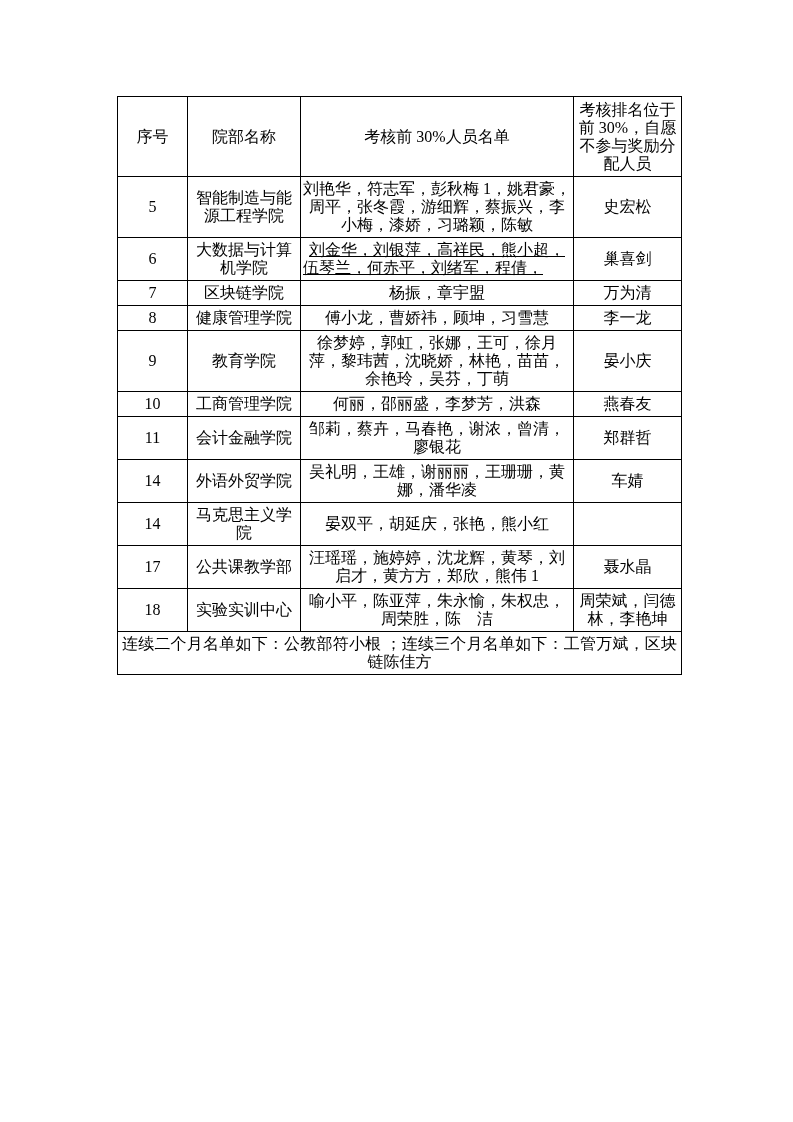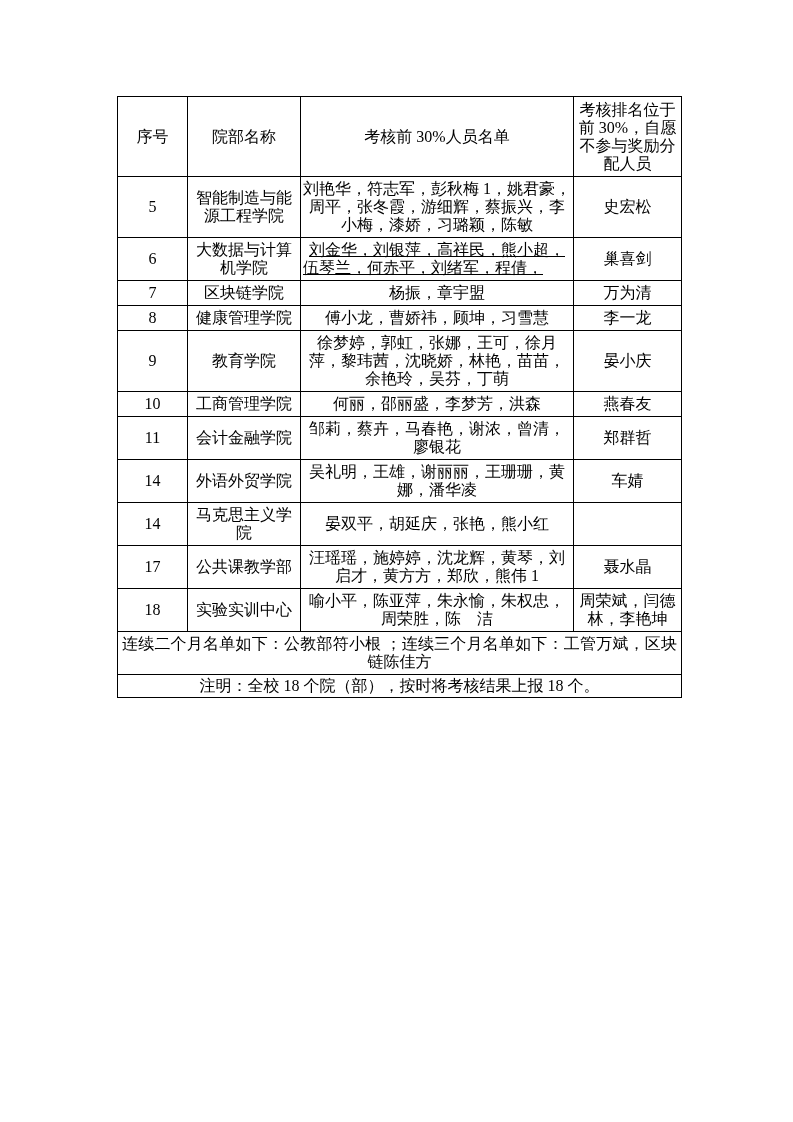--- a/index.html
+++ b/index.html
@@ -147,18 +147,15 @@
           <td class="col-index">18</td>
           <td class="col-department">实验实训中心</td>
           <td class="col-names">喻小平，陈亚萍，朱永愉，朱权忠，周荣胜，陈　洁</td>
           <td class="col-optout">周荣斌，闫德林，李艳坤</td>
         </tr>
       </tbody>
     <tfoot>
       <tr>
         <td class="footnote" colspan="4">连续二个月名单如下：公教部符小根 ；连续三个月名单如下：工管万斌，区块链陈佳方</td>
       </tr>
-      <tr class="footnote-last">
-        <td class="footnote" colspan="4">注明：全校 18 个院（部），按时将考核结果上报 18 个。</td>
-      </tr>
     </tfoot>
   </table>
 </div>
 
 </body></html>

